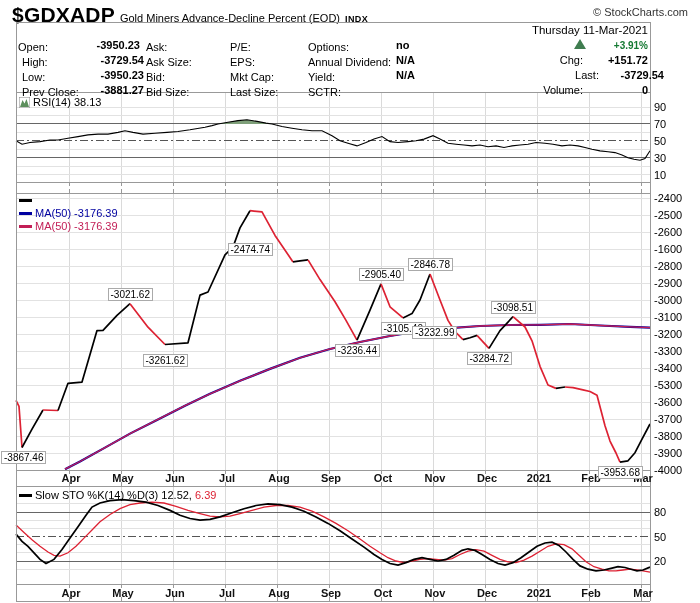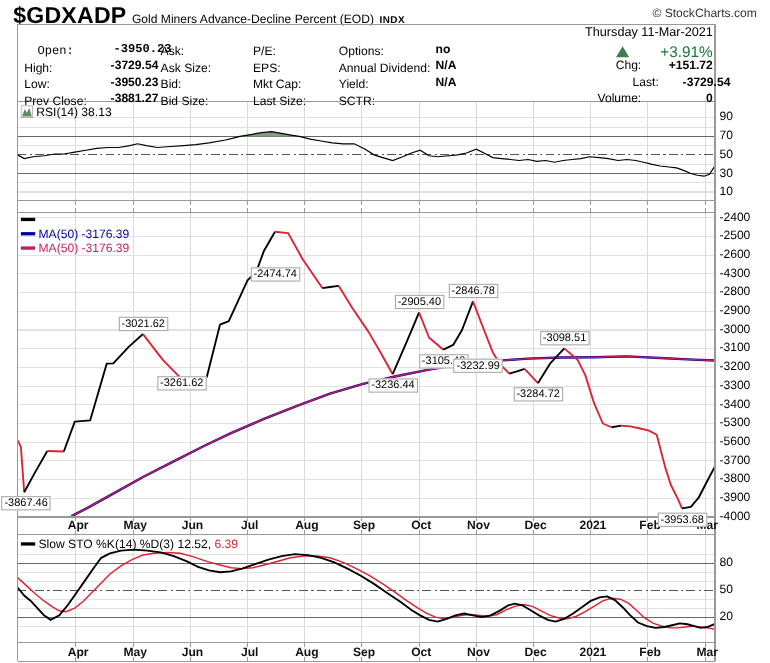--- a/index.html
+++ b/index.html
@@ -9,21 +9,21 @@
   #hdr{position:absolute;left:12px;top:3px;width:676px;height:18px;}
   .sym{font-size:21px;font-weight:bold;letter-spacing:0.2px;}
   .nm{font-size:11px;margin-left:5px;}
   .mkt{font-size:9px;font-weight:bold;margin-left:5px;letter-spacing:0.4px;}
   .credit{position:absolute;right:0;top:3px;font-size:11px;color:#333;}
   
   .qlabel{font-size:11px;}
   .qval{font-size:11px;font-weight:bold;}
   .qrow{position:absolute;height:13px;line-height:13px;white-space:nowrap;}
   #date{position:absolute;right:52px;top:24px;font-size:11.5px;}
-  #pctrow{position:absolute;right:52px;top:39px;font-size:14px;font-weight:normal;}
+  #pctrow{position:absolute;right:52px;top:39px;font-size:10px;font-weight:bold;}
   .tri{display:inline-block;width:0;height:0;border-left:6px solid transparent;
        border-right:6px solid transparent;border-bottom:10px solid #3f7d50;
        margin-right:28px;position:relative;top:0px;}
   .chgrow{position:absolute;right:52px;font-size:11px;white-space:nowrap;padding-left:43px;}
   .chgrow .qval{display:inline-block;min-width:62px;text-align:right;}
   
   .legend{position:absolute;font-size:11px;line-height:13px;white-space:nowrap;background:transparent;}
   .dash{display:inline-block;width:13px;height:3px;vertical-align:middle;margin-right:3px;position:relative;top:-1px;}
   
   .ylab{position:absolute;left:654px;font-size:11px;line-height:11px;transform:translateY(-50%);}
@@ -255,30 +255,30 @@
   </div>
 
 <div class="ylab" style="top:107.10000000000001px;text-align:right;">90</div>
     <div class="ylab" style="top:123.95000000000002px;">70</div>
     <div class="ylab" style="top:140.8px;">50</div>
     <div class="ylab" style="top:157.65px;">30</div>
     <div class="ylab" style="top:174.5px;">10</div>
     <div class="ylab" style="top:198px;">-2400</div>
     <div class="ylab" style="top:215px;">-2500</div>
     <div class="ylab" style="top:232px;">-2600</div>
-    <div class="ylab" style="top:249px;">-4300</div>
+    <div class="ylab" style="top:249px;">-1600</div>
     <div class="ylab" style="top:266px;">-2800</div>
     <div class="ylab" style="top:283px;">-2900</div>
     <div class="ylab" style="top:300px;">-3000</div>
     <div class="ylab" style="top:317px;">-3100</div>
     <div class="ylab" style="top:334px;">-3200</div>
     <div class="ylab" style="top:351px;">-3300</div>
     <div class="ylab" style="top:368px;">-3400</div>
     <div class="ylab" style="top:385px;">-5300</div>
-    <div class="ylab" style="top:402px;">-5600</div>
+    <div class="ylab" style="top:402px;">-3600</div>
     <div class="ylab" style="top:419px;">-3700</div>
     <div class="ylab" style="top:436px;">-3800</div>
     <div class="ylab" style="top:453px;">-3900</div>
     <div class="ylab" style="top:470px;">-4000</div>
     <div class="ylab" style="top:512px;">80</div>
     <div class="ylab" style="top:536.501px;">50</div>
     <div class="ylab" style="top:561.002px;">20</div>
     <div class="mlab" style="left:71px;top:478px;">Apr</div>
     <div class="mlab" style="left:123px;top:478px;">May</div>
     <div class="mlab" style="left:175px;top:478px;">Jun</div>
@@ -296,42 +296,42 @@
     <div class="mlab" style="left:175px;top:592.5px;">Jun</div>
     <div class="mlab" style="left:227px;top:592.5px;">Jul</div>
     <div class="mlab" style="left:279px;top:592.5px;">Aug</div>
     <div class="mlab" style="left:331px;top:592.5px;">Sep</div>
     <div class="mlab" style="left:383px;top:592.5px;">Oct</div>
     <div class="mlab" style="left:435px;top:592.5px;">Nov</div>
     <div class="mlab" style="left:487px;top:592.5px;">Dec</div>
     <div class="mlab b" style="left:539px;top:592.5px;">2021</div>
     <div class="mlab" style="left:591px;top:592.5px;">Feb</div>
     <div class="mlab" style="left:643px;top:592.5px;">Mar</div>
-    <div class="qrow" style="left:34px;top:39px;font-family:Liberation Mono, monospace;"><span class="qlabel">Open:</span><span class="qval" style="position: absolute; left: 66px; width: 56px; text-align: right;">-3950.23</span></div>
+    <div class="qrow" style="left:18px;top:39px;"><span class="qlabel">Open:</span><span class="qval" style="position: absolute; left: 66px; width: 56px; text-align: right;">-3950.23</span></div>
     <div class="qrow" style="left:22px;top:54px;"><span class="qlabel">High:</span><span class="qval" style="position: absolute; left: 66px; width: 56px; text-align: right;">-3729.54</span></div>
     <div class="qrow" style="left:22px;top:69px;"><span class="qlabel">Low:</span><span class="qval" style="position: absolute; left: 66px; width: 56px; text-align: right;">-3950.23</span></div>
     <div class="qrow" style="left:22px;top:84px;"><span class="qlabel">Prev Close:</span><span class="qval" style="position: absolute; left: 66px; width: 56px; text-align: right;">-3881.27</span></div>
     <div class="qrow" style="left:146px;top:39px;"><span class="qlabel">Ask:</span></div>
     <div class="qrow" style="left:146px;top:54px;"><span class="qlabel">Ask Size:</span></div>
     <div class="qrow" style="left:146px;top:69px;"><span class="qlabel">Bid:</span></div>
     <div class="qrow" style="left:146px;top:84px;"><span class="qlabel">Bid Size:</span></div>
     <div class="qrow" style="left:230px;top:39px;"><span class="qlabel">P/E:</span></div>
     <div class="qrow" style="left:230px;top:54px;"><span class="qlabel">EPS:</span></div>
     <div class="qrow" style="left:230px;top:69px;"><span class="qlabel">Mkt Cap:</span></div>
     <div class="qrow" style="left:230px;top:84px;"><span class="qlabel">Last Size:</span></div>
     <div class="qrow" style="left:308px;top:39px;"><span class="qlabel">Options:</span><span class="qval" style="position: absolute; left: 88px; width: 50px; text-align: left;">no</span></div>
     <div class="qrow" style="left:308px;top:54px;"><span class="qlabel">Annual Dividend:</span><span class="qval" style="position: absolute; left: 88px; width: 50px; text-align: left;">N/A</span></div>
     <div class="qrow" style="left:308px;top:69px;"><span class="qlabel">Yield:</span><span class="qval" style="position: absolute; left: 88px; width: 50px; text-align: left;">N/A</span></div>
     <div class="qrow" style="left:308px;top:84px;"><span class="qlabel">SCTR:</span></div>
     <div class="chgrow qrow" style="top:54px;right:52px;"><span class="qlabel">Chg: </span><span class="qval">+151.72</span></div>
     <div class="chgrow qrow" style="top:69px;right:36px;"><span class="qlabel">Last: </span><span class="qval">-3729.54</span></div>
     <div class="chgrow qrow" style="top:84px;right:52px;"><span class="qlabel">Volume: </span><span class="qval">0</span></div>
     <div class="ptlab" style="left: 1px; top: 451.468px;">-3867.46</div>
     <div class="ptlab" style="left: 107.5px; top: 287.675px;">-3021.62</div>
-    <div class="ptlab" style="left: 142.5px; top: 342px;">-3261.62</div>
+    <div class="ptlab" style="left: 142.5px; top: 354px;">-3261.62</div>
     <div class="ptlab" style="left: 227.5px; top: 194.706px; margin-top: 48px;">-2474.74</div>
     <div class="ptlab" style="left: 334.5px; top: 344.195px;">-3236.44</div>
     <div class="ptlab" style="left: 358.5px; top: 267.918px;">-2905.40</div>
     <div class="ptlab" style="left: 380.5px; top: 321.918px;">-3105.40</div>
     <div class="ptlab" style="left: 407.5px; top: 257.953px;">-2846.78</div>
     <div class="ptlab" style="left: 412px; top: 325.608px;">-3232.99</div>
     <div class="ptlab" style="left: 466.5px; top: 352.402px;">-3284.72</div>
     <div class="ptlab" style="left: 490.5px; top: 300.747px;">-3098.51</div>
     <div class="ptlab" style="left: 597.5px; top: 466.126px;">-3953.68</div>
   </div>

